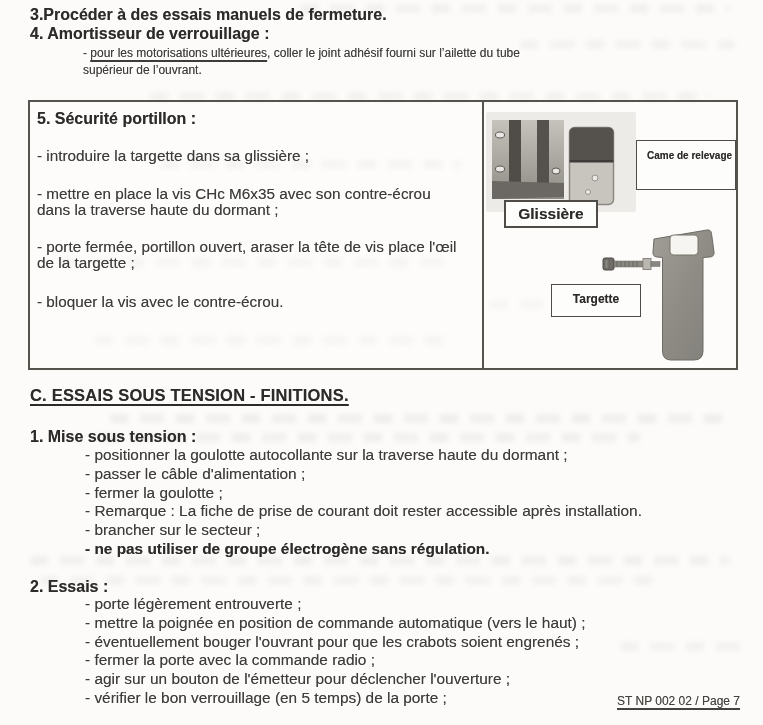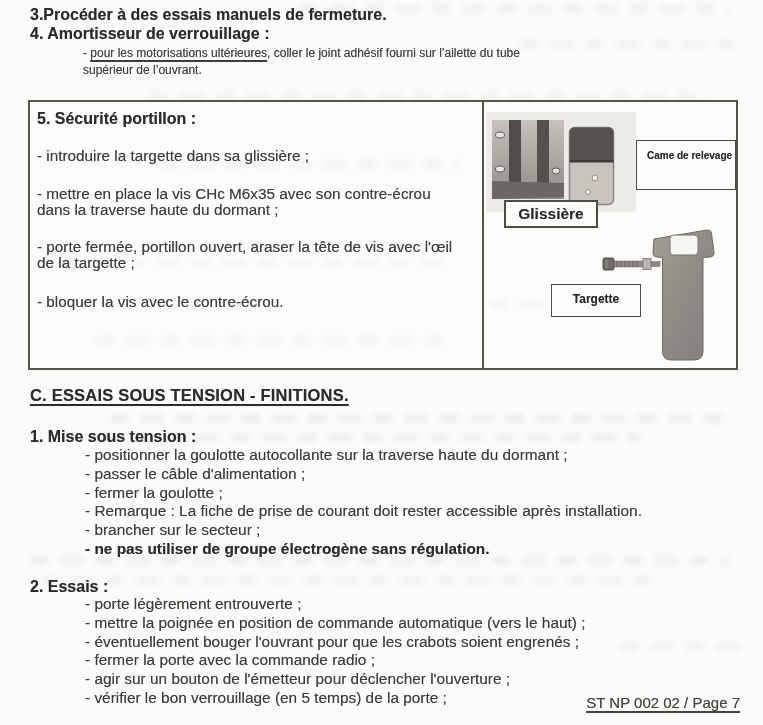--- a/index.html
+++ b/index.html
@@ -41,21 +41,21 @@
   .label-glissiere{left:12px;top:98px;width:94px;height:28px;border-width:2px;font-size:15.5px;line-height:24px;text-align:center;margin-left:8px;}
   .label-targette{left:67px;top:182px;width:90px;height:33px;font-size:12px;line-height:29px;text-align:center;}
 
   
   .heading-c{position:absolute;left:30px;top:386px;font-size:16.5px;letter-spacing:.2px;}
   .sub-title{position:absolute;left:30px;font-size:16px;}
   .sub1-title{top:428px;} .sub2-title{top:578px;}
   .list{position:absolute;left:85px;font-size:15.4px;line-height:18.8px;}
   .list1{top:446px;} .list2{top:595px;}
 
-  .footer{position:absolute;right:23px;top:694px;font-size:15px;color:#44423f;}
+  .footer{position:absolute;right:23px;top:694px;font-size:12px;color:#44423f;}
 </style>
 </head>
 <body>
 
 <div class="page txt">
 
   <div class="smudge" style="left:300px;top:4px;width:430px;"></div>
   <div class="smudge" style="left:520px;top:40px;width:215px;opacity:.08;"></div>
   <div class="smudge" style="left:150px;top:92px;width:560px;opacity:.08;"></div>
   <div class="smudge" style="left:160px;top:160px;width:300px;"></div>
@@ -78,21 +78,21 @@
     <div class="secbox-left">
       <div class="title b">5. Sécurité portillon :</div>
       <div class="bp1">
         <div>- introduire la targette dans sa glissière ;</div>
       </div>
       <div class="bp2">
         <div>- mettre en place la vis CHc M6x35 avec son contre-écrou</div>
         <div>dans la traverse haute du dormant ;</div>
       </div>
       <div class="bp3">
-        <div>- porte fermée, portillon ouvert, araser la tête de vis avec l'œil</div>
+        <div>- porte fermée, portillon ouvert, araser la tête de vis place l'œil</div>
         <div>de la targette ;</div>
       </div>
       <div class="bp4">
         <div>- bloquer la vis avec le contre-écrou.</div>
       </div>
     </div>
 
     <div class="secbox-right">
       <div class="photo-backdrop"></div>
 

